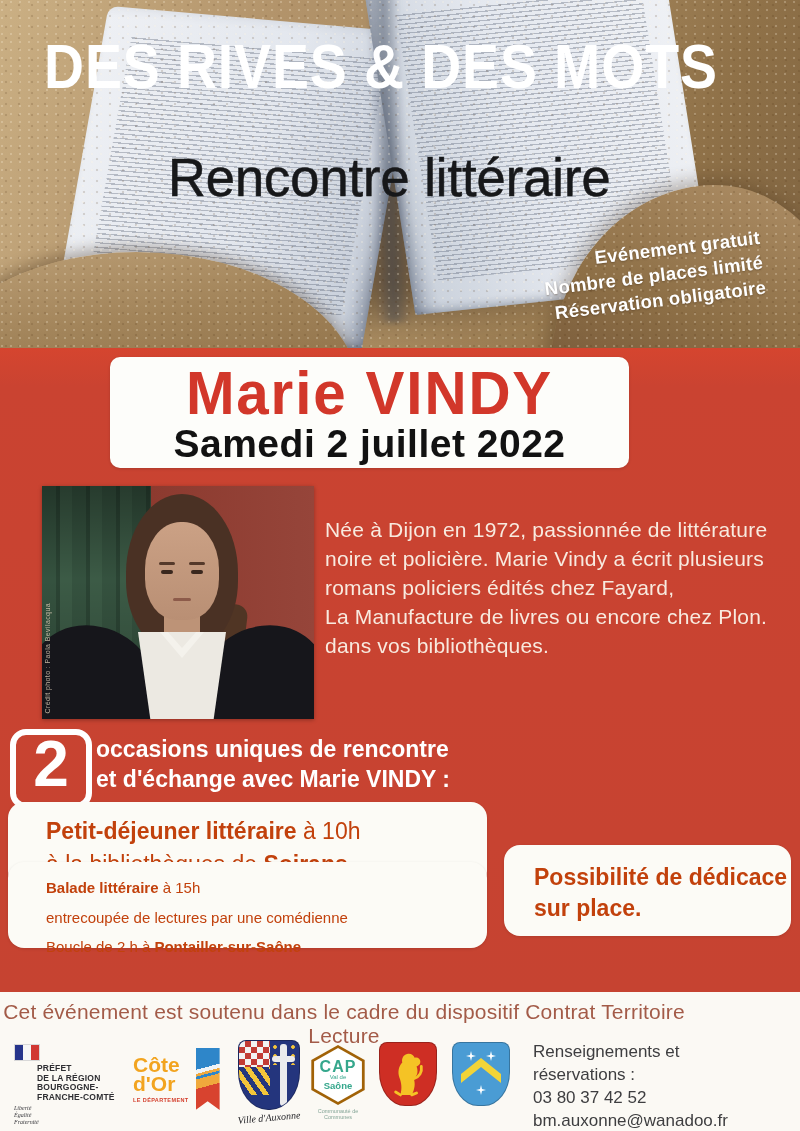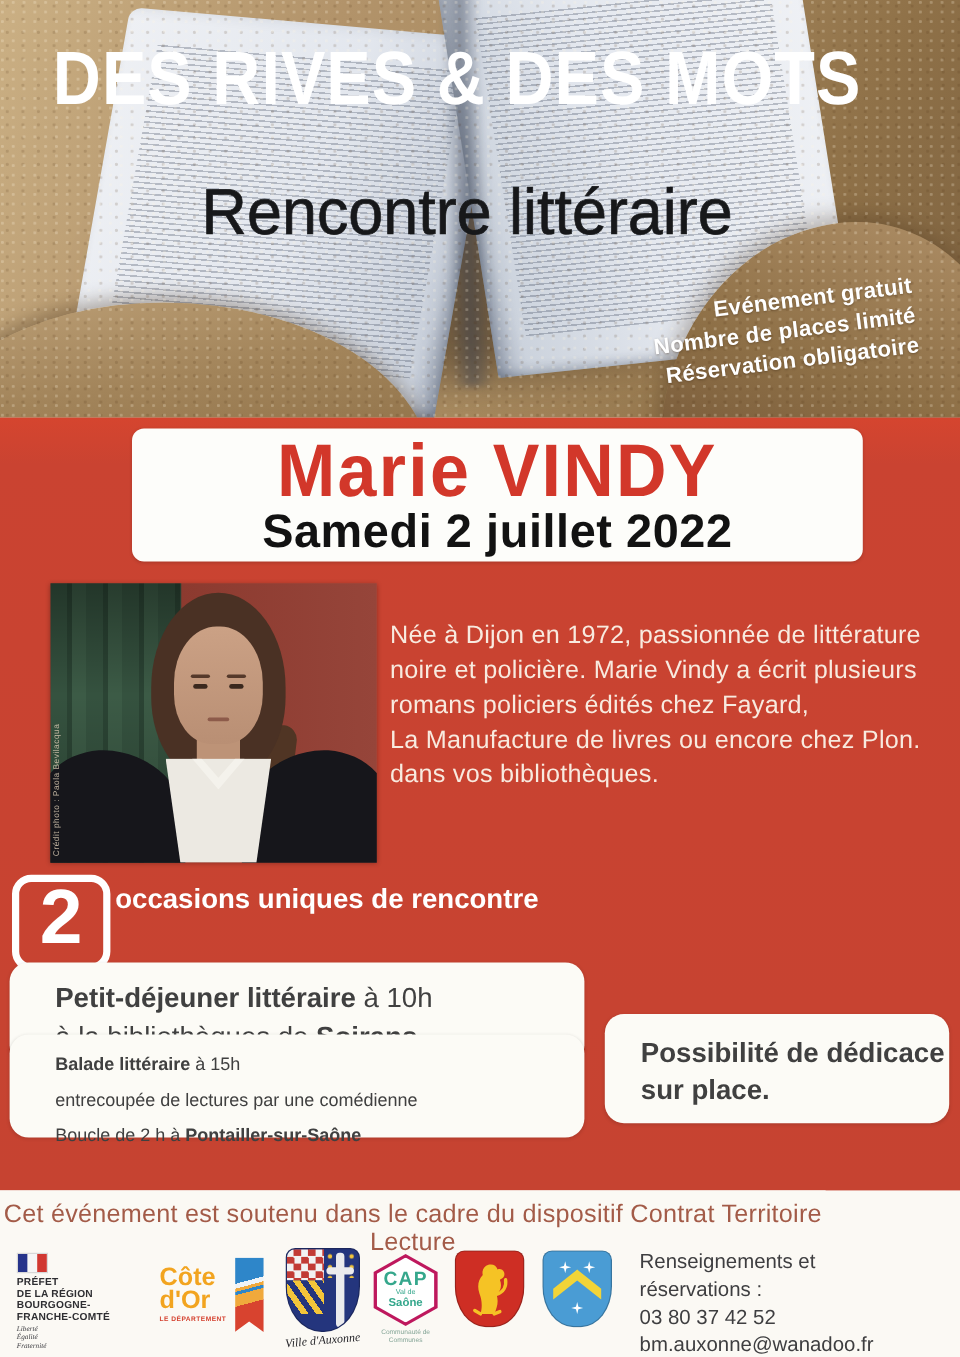--- a/index.html
+++ b/index.html
@@ -39,21 +39,21 @@
         color:#ffffff;letter-spacing:1px;transform:scaleX(.88);transform-origin:left top;white-space:nowrap;}
   .hero-subtitle{position:absolute;left:168px;top:146px;margin:0;font-size:54px;font-weight:400;
         color:#17181a;-webkit-text-stroke:.6px #17181a;transform:scaleX(.97);transform-origin:left top;white-space:nowrap;}
   .hero-notes{position:absolute;right:36px;top:238px;transform:rotate(-7deg);text-align:right;
         color:#fff;font-weight:700;font-size:18.5px;line-height:25px;letter-spacing:.3px;
         text-shadow:0 1px 2px rgba(60,40,20,.4);}
 
   
   .red{position:absolute;left:0;top:348px;width:800px;height:644px;
         background:linear-gradient(#d5452f 0%,#ca4331 6%,#c64331 100%);}
-  .title-card{position:absolute;left:110px;top:9px;width:609px;height:111px;background:#fdfdfa;
+  .title-card{position:absolute;left:110px;top:9px;width:519px;height:111px;background:#fdfdfa;
         border-radius:10px;text-align:center;box-shadow:0 1px 3px rgba(0,0,0,.15);}
   .author{margin:6px 0 0;font-size:62px;font-weight:700;color:#d2372a;letter-spacing:2px;
         transform:scaleX(.94);transform-origin:center;line-height:60px;white-space:nowrap;}
   .date{margin:0;font-size:39px;font-weight:700;color:#121212;letter-spacing:.5px;line-height:42px;white-space:nowrap;}
 
   .portrait{position:absolute;left:42px;top:138px;width:272px;height:233px;overflow:hidden;
         background:linear-gradient(90deg,#6e2c24 0%,#8c3a2f 40%,#96453a 100%);box-shadow:0 1px 4px rgba(0,0,0,.3);}
   .door{position:absolute;left:0;top:0;width:40%;height:100%;
         background:repeating-linear-gradient(90deg,#35523f 0 14px,#2b4434 14px 18px,#3c5b46 18px 30px);}
   .door::after{content:"";position:absolute;inset:0;background:linear-gradient(180deg,rgba(0,0,0,.35),transparent 40%,rgba(0,0,0,.25));}
@@ -82,38 +82,38 @@
 
   .bio{position:absolute;left:325px;top:167px;width:468px;color:#f8eadf;font-size:21px;
         line-height:29px;letter-spacing:.2px;}
   .bio .p2{margin-top:19px;}
   .bio .it{font-style:italic;}
 
   .count-badge{position:absolute;left:10px;top:381px;width:70px;height:68px;border:6px solid #fff;
         border-radius:16px;color:#fff;font-size:64px;font-weight:700;text-align:center;line-height:58px;}
   .occ-heading{position:absolute;left:96px;top:386px;color:#fff;font-weight:700;font-size:23px;line-height:30px;}
 
-  .wbox{position:absolute;background:#fcfbf6;border-radius:16px;color:#404040;box-shadow:0 1px 3px rgba(0,0,0,.12);}
+  .wbox{position:absolute;background:#fcfbf6;border-radius:16px;color:#c2410c;box-shadow:0 1px 3px rgba(0,0,0,.12);}
   .box1{left:8px;top:454px;width:479px;height:85px;padding:13px 0 0 38px;box-sizing:border-box;
         font-size:23px;line-height:33px;}
   .box2{left:8px;top:514px;width:479px;height:86px;padding:11px 0 0 38px;box-sizing:border-box;
         font-size:15px;line-height:29.5px;}
   .box3{left:504px;top:497px;width:287px;height:91px;padding:17px 0 0 30px;box-sizing:border-box;
         font-size:23px;line-height:31px;font-weight:700;}
   .b{font-weight:700;}
 
   
   .footer{position:absolute;left:0;top:992px;width:688px;height:139px;background:#fbf9f4;}
   .support{position:absolute;left:0;top:8px;width:100%;text-align:center;font-size:21px;
         color:#a35b48;letter-spacing:.2px;}
   .logo{position:absolute;}
   .prefet{left:14px;top:52px;width:112px;}
   .flag{display:flex;width:24px;height:15px;border:1px solid #d8d8d8;margin-bottom:3px;}
   .flag div{flex:1}.flag .fb{background:#26348b}.flag .fw{background:#f6f6f6}.flag .fr{background:#d13832}
-  .prefet-lines div{font-size:8.5px;font-weight:700;line-height:9.5px;color:#2e2e32;letter-spacing:.2px;}
+  .prefet-lines div{font-size:8.5px;font-weight:700;line-height:9.5px;color:#2e2e32;letter-spacing:.2px;margin-left:23px;}
   .motto div{font-family:"Liberation Serif",serif;font-style:italic;font-size:6px;line-height:7px;color:#3a3a3e;margin-top:0;}
   .motto{margin-top:3px;}
 
   .cotedor{left:133px;top:56px;display:flex;align-items:center;}
   .cd-text div.cd1{font-size:21px;font-weight:700;color:#f2a41f;line-height:19px;}
   .cd-text div.cd3{font-size:5.5px;color:#d4402e;letter-spacing:.4px;margin-top:4px;font-weight:700;}
   .cd-ribbon{width:24px;height:62px;margin-left:7px;
         clip-path:polygon(0 0,100% 0,100% 100%,50% 86%,0 100%);
         background:linear-gradient(165deg,#2e86c9 0 32%,#eef3f7 32% 38%,#f0a93c 38% 42%,#2e86c9 42% 46%,#f0a93c 46% 60%,#d8432f 60% 100%);}
 
@@ -126,21 +126,21 @@
         background:repeating-linear-gradient(55deg,#f3c53a 0 5px,#24357d 5px 10px);}
   .aux-dots{position:absolute;right:1px;top:2px;width:27px;height:22px;
         background:radial-gradient(circle at 4px 4px,#f3c53a 1.5px,transparent 2.2px) 0 0/9px 9px;}
   .aux-cross-v{position:absolute;left:41px;top:3px;width:7px;height:62px;background:#ebebed;border-radius:3px;}
   .aux-cross-h{position:absolute;left:33px;top:15px;width:23px;height:6px;background:#ebebed;border-radius:3px;}
   .aux-caption{font-family:"Liberation Serif",serif;font-style:italic;font-size:10px;color:#26262a;
         transform:rotate(-5deg);margin-top:2px;white-space:nowrap;}
 
   .cap{left:307px;top:53px;width:62px;text-align:center;}
   .cap-hex{position:relative;width:58px;height:60px;margin:0 auto;
-        clip-path:polygon(50% 0,96% 25%,96% 75%,50% 100%,4% 75%,4% 25%);background:#be185d;}
+        clip-path:polygon(50% 0,96% 25%,96% 75%,50% 100%,4% 75%,4% 25%);background:#a16207;}
   .cap-hex-inner{position:absolute;inset:3px;clip-path:polygon(50% 0,96% 25%,96% 75%,50% 100%,4% 75%,4% 25%);
         background:#fff;display:flex;flex-direction:column;align-items:center;justify-content:center;}
   .cap-l1{font-size:16px;font-weight:700;color:#35a78c;letter-spacing:1px;line-height:15px;}
   .cap-l2{font-size:6px;color:#35a78c;line-height:7px;}
   .cap-l3{font-size:9.5px;font-weight:700;color:#35a78c;line-height:10px;}
   .cap-caption{font-size:5.5px;color:#86a698;margin-top:3px;}
 
   .shield{width:58px;height:64px;border-radius:8px 8px 26px 26px / 8px 8px 34px 34px;
         border:1px solid rgba(0,0,0,.25);box-sizing:border-box;display:flex;align-items:center;justify-content:center;overflow:hidden;}
   .lion-logo{left:379px;top:50px;}
@@ -208,20 +208,21 @@
       <div>Née à Dijon en 1972, passionnée de littérature</div>
       <div>noire et policière. Marie Vindy a écrit plusieurs</div>
       <div>romans policiers édités chez Fayard,</div>
       <div>La Manufacture de livres ou encore chez Plon.</div>
       <div>dans vos bibliothèques.</div>
     </div>
 
     <div class="count-badge">2</div>
     <div class="occ-heading">
       <div>occasions uniques de rencontre</div>
+      <div>et d'échange avec Marie VINDY :</div>
     </div>
 
     <div class="wbox box1">
       <div><span class="b">Petit-déjeuner littéraire</span><span> à 10h</span></div>
       <div><span>à la bibliothèques de </span><span class="b">Soirans</span></div>
     </div>
 
     <div class="wbox box2">
       <div><span class="b">Balade littéraire</span><span> à 15h</span></div>
       <div>entrecoupée de lectures par une comédienne</div>

